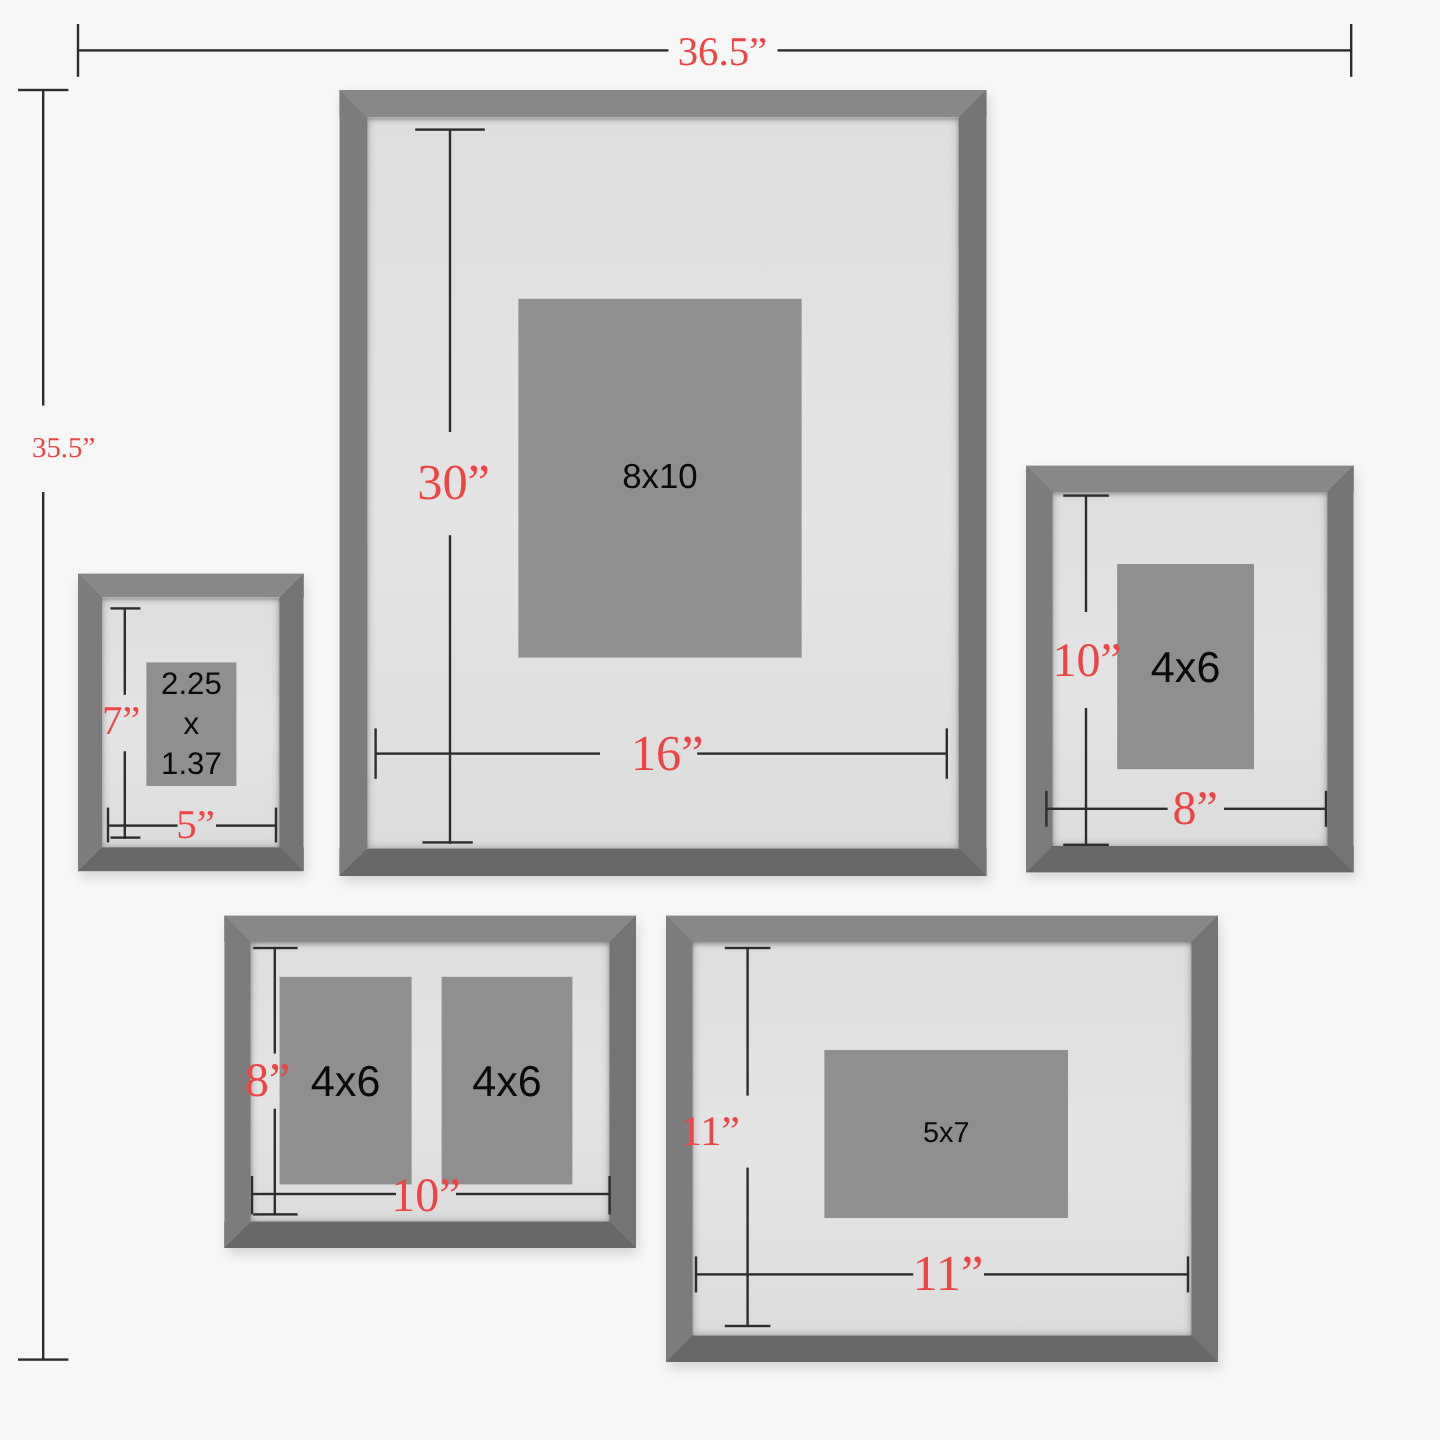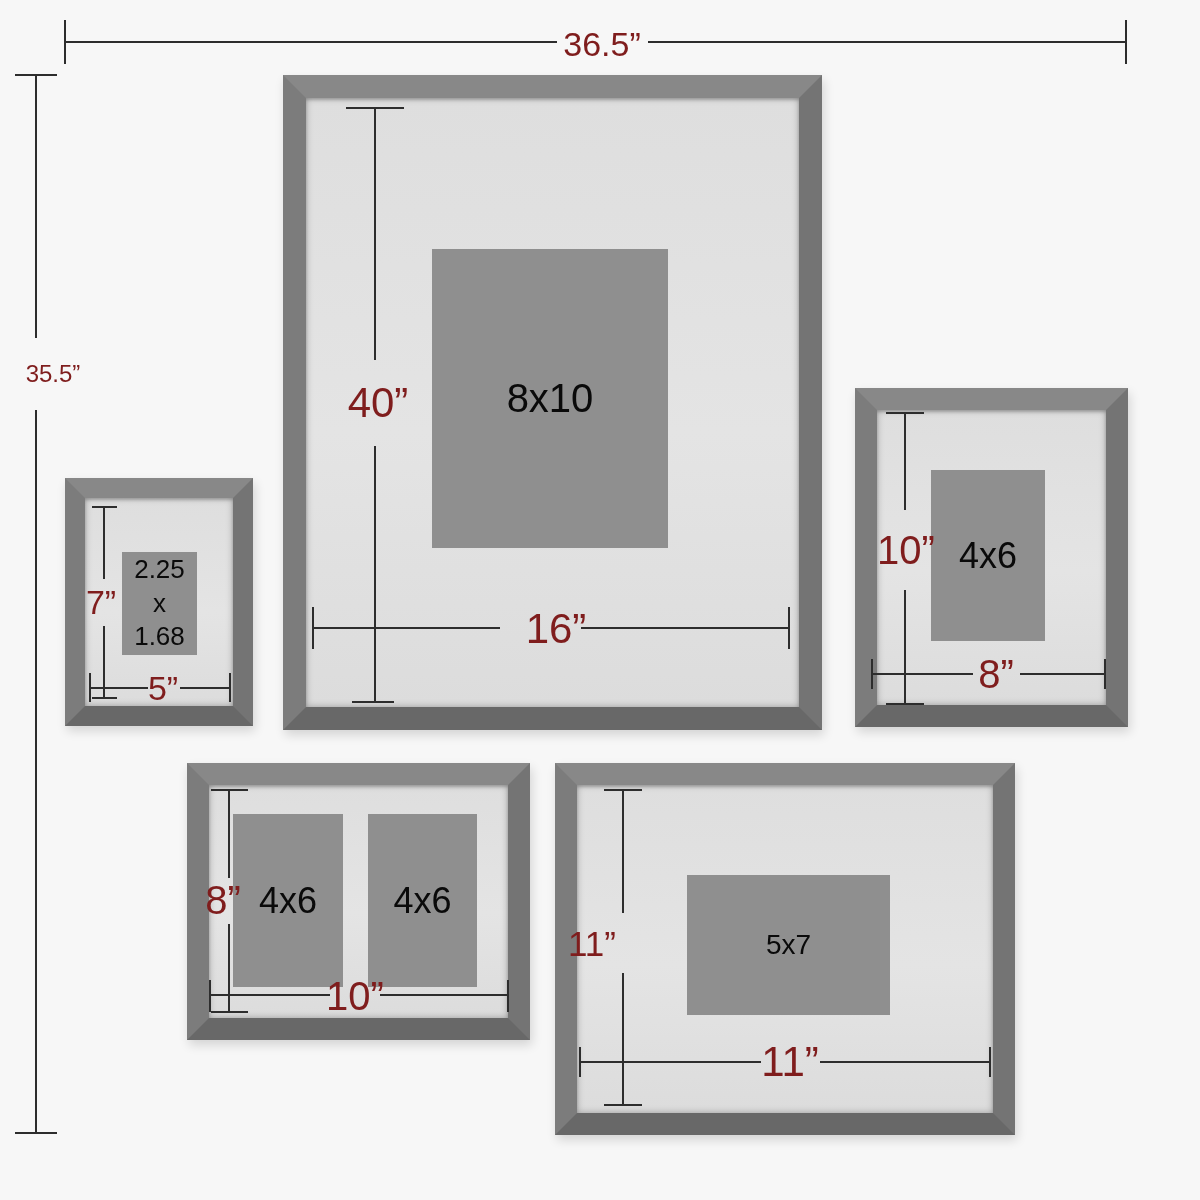--- a/index.html
+++ b/index.html
@@ -32,23 +32,24 @@
     flex-direction:column;
     color:#0a0a0a;
   }
   .photo-label{white-space:nowrap;}
 
   
   .dl{position:absolute;background:#2d2d2d;}
   .dim-label{
     position:absolute;
     transform:translate(-50%,-50%);
-    color:#7f1d1d;
+    color:#ef4444;
     white-space:nowrap;
     line-height:1;
+    font-family:Liberation Serif, serif;
   }
 </style>
 </head>
 <body>
 
 <div class="canvas">
 
   <div class="dl" style="left:64px;top:20px;width:2px;height:44px;"></div>
   <div class="dl" style="left:65px;top:41px;width:492px;height:2px;"></div>
   <div class="dim-label" style="left:602px;top:44px;font-size:34px;">36.5”</div>
@@ -56,43 +57,43 @@
   <div class="dl" style="left:1125px;top:20px;width:2px;height:44px;"></div>
 
   <div class="dl" style="left:15px;top:74px;width:42px;height:2px;"></div>
   <div class="dl" style="left:35px;top:75px;width:2px;height:263px;"></div>
   <div class="dim-label" style="left:53px;top:374px;font-size:24px;">35.5”</div>
   <div class="dl" style="left:35px;top:410px;width:2px;height:723px;"></div>
   <div class="dl" style="left:15px;top:1132px;width:42px;height:2px;"></div>
 
   <div class="frame" style="left:283px;top:75px;width:539px;height:655px;border-width:23px;">
     <div class="mat-shadow"></div>
-    <div class="photo" style="left:126px;top:151px;width:236px;height:299px;font-size:40px;">
+    <div class="photo" style="left:126px;top:151px;width:236px;height:299px;font-size:29px;">
       <span class="photo-label">8x10</span>
     </div>
   </div>
 
   <div class="dl" style="left:346px;top:107px;width:58px;height:2px;"></div>
   <div class="dl" style="left:374px;top:108px;width:2px;height:252px;"></div>
-  <div class="dim-label" style="left:378px;top:403px;font-size:42px;">40”</div>
+  <div class="dim-label" style="left:378px;top:403px;font-size:42px;">30”</div>
   <div class="dl" style="left:374px;top:446px;width:2px;height:257px;"></div>
   <div class="dl" style="left:352px;top:701px;width:42px;height:2px;"></div>
 
   <div class="dl" style="left:312px;top:607px;width:2px;height:42px;"></div>
   <div class="dl" style="left:313px;top:627px;width:187px;height:2px;"></div>
   <div class="dim-label" style="left:540px;top:629px;font-size:42px;margin-left:16px;">16”</div>
   <div class="dl" style="left:581px;top:627px;width:208px;height:2px;"></div>
   <div class="dl" style="left:788px;top:607px;width:2px;height:42px;"></div>
 
   <div class="frame" style="left:65px;top:478px;width:188px;height:248px;border-width:20px;padding-left:44px;">
     <div class="mat-shadow"></div>
     <div class="photo" style="left:37px;top:54px;width:75px;height:103px;font-size:26px;line-height:1.3;">
       <span class="photo-label">2.25</span>
       <span class="photo-label">x</span>
-      <span class="photo-label">1.68</span>
+      <span class="photo-label">1.37</span>
     </div>
   </div>
 
   <div class="dl" style="left:92px;top:506px;width:25px;height:2px;"></div>
   <div class="dl" style="left:103px;top:507px;width:2px;height:72px;"></div>
   <div class="dim-label" style="left:101px;top:602px;font-size:34px;">7”</div>
   <div class="dl" style="left:103px;top:626px;width:2px;height:73px;"></div>
   <div class="dl" style="left:92px;top:697px;width:25px;height:2px;"></div>
 
   <div class="dl" style="left:89px;top:673px;width:2px;height:29px;"></div>
@@ -137,21 +138,21 @@
   <div class="dl" style="left:211px;top:1011px;width:37px;height:2px;"></div>
 
   <div class="dl" style="left:209px;top:980px;width:2px;height:32px;"></div>
   <div class="dl" style="left:210px;top:994px;width:120px;height:2px;"></div>
   <div class="dim-label" style="left:355px;top:996px;font-size:40px;">10”</div>
   <div class="dl" style="left:380px;top:994px;width:128px;height:2px;"></div>
   <div class="dl" style="left:507px;top:980px;width:2px;height:32px;"></div>
 
   <div class="frame" style="left:555px;top:763px;width:460px;height:372px;border-width:22px;">
     <div class="mat-shadow"></div>
-    <div class="photo" style="left:110px;top:90px;width:203px;height:140px;font-size:28px;">
+    <div class="photo" style="left:110px;top:90px;width:203px;height:140px;font-size:24px;">
       <span class="photo-label">5x7</span>
     </div>
   </div>
 
   <div class="dl" style="left:604px;top:789px;width:38px;height:2px;"></div>
   <div class="dl" style="left:622px;top:790px;width:2px;height:123px;"></div>
   <div class="dim-label" style="left:592px;top:943px;font-size:35px;">11”</div>
   <div class="dl" style="left:622px;top:973px;width:2px;height:132px;"></div>
   <div class="dl" style="left:604px;top:1104px;width:38px;height:2px;"></div>
 

